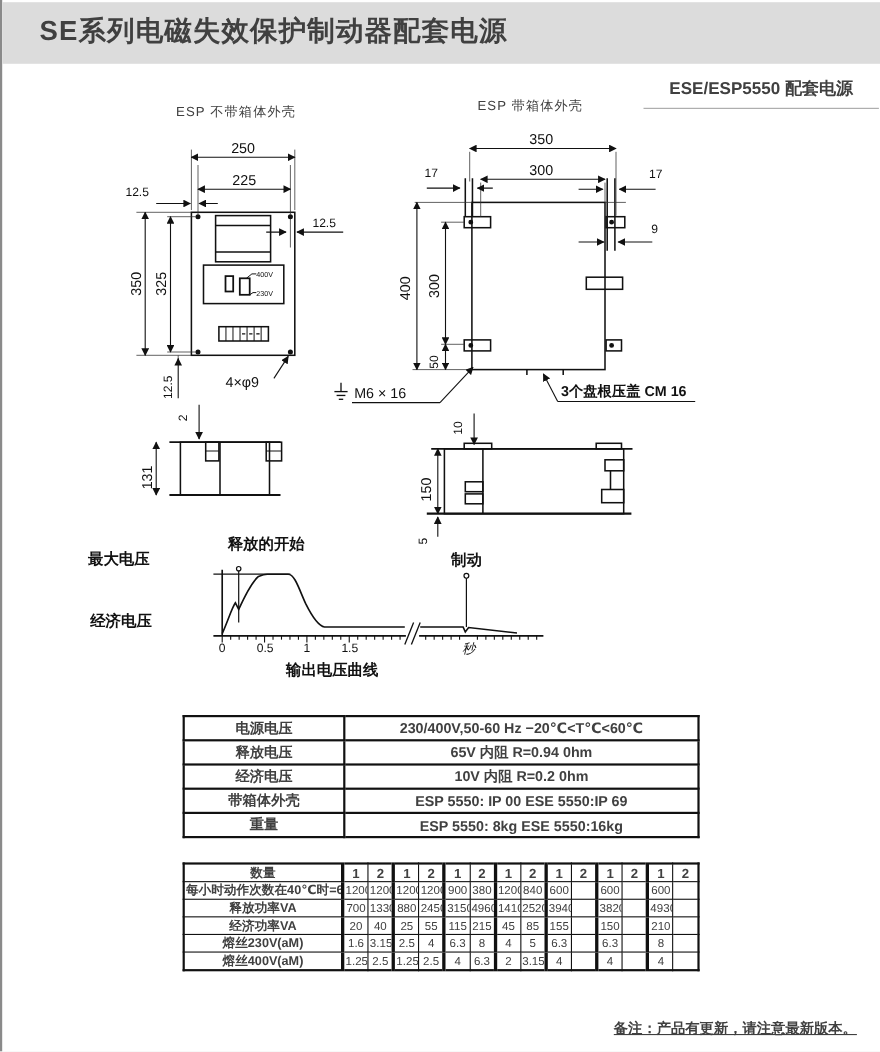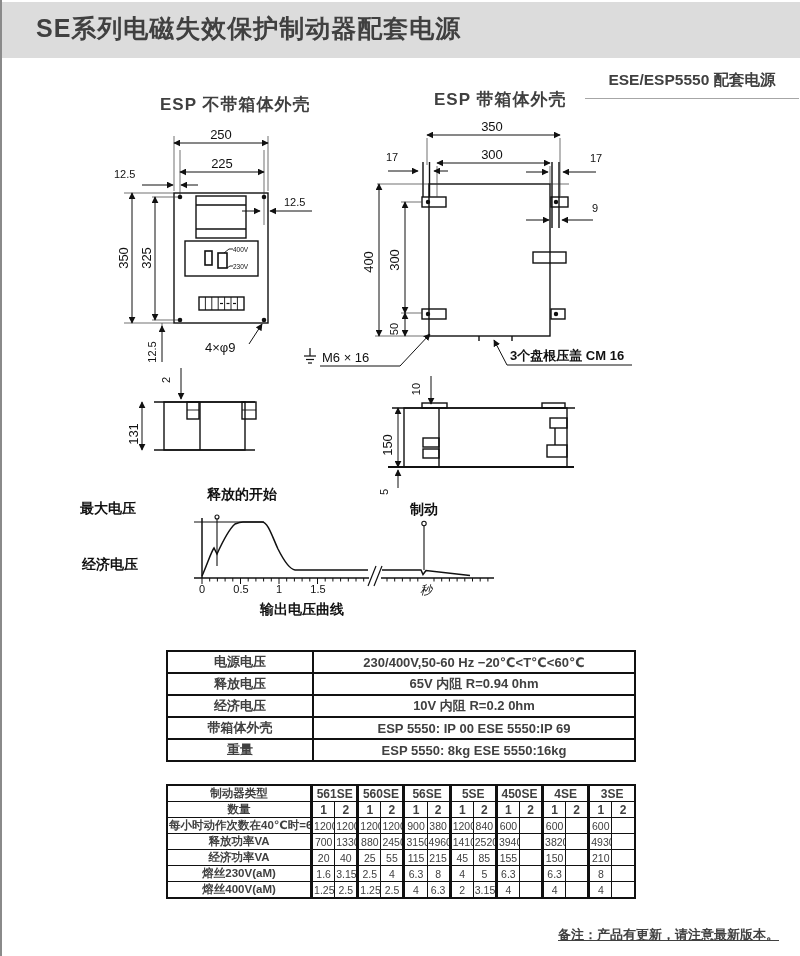--- a/index.html
+++ b/index.html
@@ -1,21 +1,21 @@
 <!DOCTYPE html>
 <html><head>
 <meta charset="utf-8">
 <style>
   html,body{margin:0;padding:0;background:#f4f4f4;}
   .page{position:relative;width:800px;height:956px;background:#fff;
         font-family:"Liberation Sans","DejaVu Sans",sans-serif;color:#404040;
         border-left:2px solid #8a8a8a;box-sizing:border-box;overflow:hidden;}
   .header-band{position:absolute;left:0;top:2px;width:100%;height:56px;background:#dcdcdc;}
   .page-title{position:absolute;left:34px;top:0;line-height:56px;font-size:25px;font-weight:bold;letter-spacing:1px;}
-  .dwg-label{position:absolute;font-size:17px;font-weight:bold;letter-spacing:1px;}
+  .dwg-label{position:absolute;font-size:12px;font-weight:normal;letter-spacing:1px;}
   .dwg-label.left{left:158px;top:93px;}
   .dwg-label.right{left:432px;top:88px;}
   .corner-title{position:absolute;left:583px;top:70px;width:214px;text-align:center;
         font-size:15.5px;font-weight:bold;border-bottom:1px solid #a6a6a6;padding-bottom:7px;}
   svg{position:absolute;left:40px;top:100px;font-family:inherit;}
   svg text{fill:#111;}
   .dim{font-size:13px;}
   .dims{font-size:11px;}
   .cjk{font-size:13px;font-weight:bold;}
   .curvelbl{font-size:14px;font-weight:bold;}
@@ -304,30 +304,20 @@
       </tbody>
   </table>
 
   <table class="model-table">
     <colgroup>
       <col style="width:144px">
       <col span="14" style="width:23px">
     </colgroup>
     <thead>
         <tr>
-          <th class="rowlbl">制动器类型</th>
-          <th colspan="2" class="g">561SE</th>
-          <th colspan="2" class="g">560SE</th>
-          <th colspan="2" class="g">56SE</th>
-          <th colspan="2" class="g">5SE</th>
-          <th colspan="2" class="g">450SE</th>
-          <th colspan="2" class="g">4SE</th>
-          <th colspan="2" class="g">3SE</th>
-        </tr>
-        <tr>
           <th class="rowlbl">数量</th>
           <th class="g">1</th>
           <th>2</th>
           <th class="g">1</th>
           <th>2</th>
           <th class="g">1</th>
           <th>2</th>
           <th class="g">1</th>
           <th>2</th>
           <th class="g">1</th>

